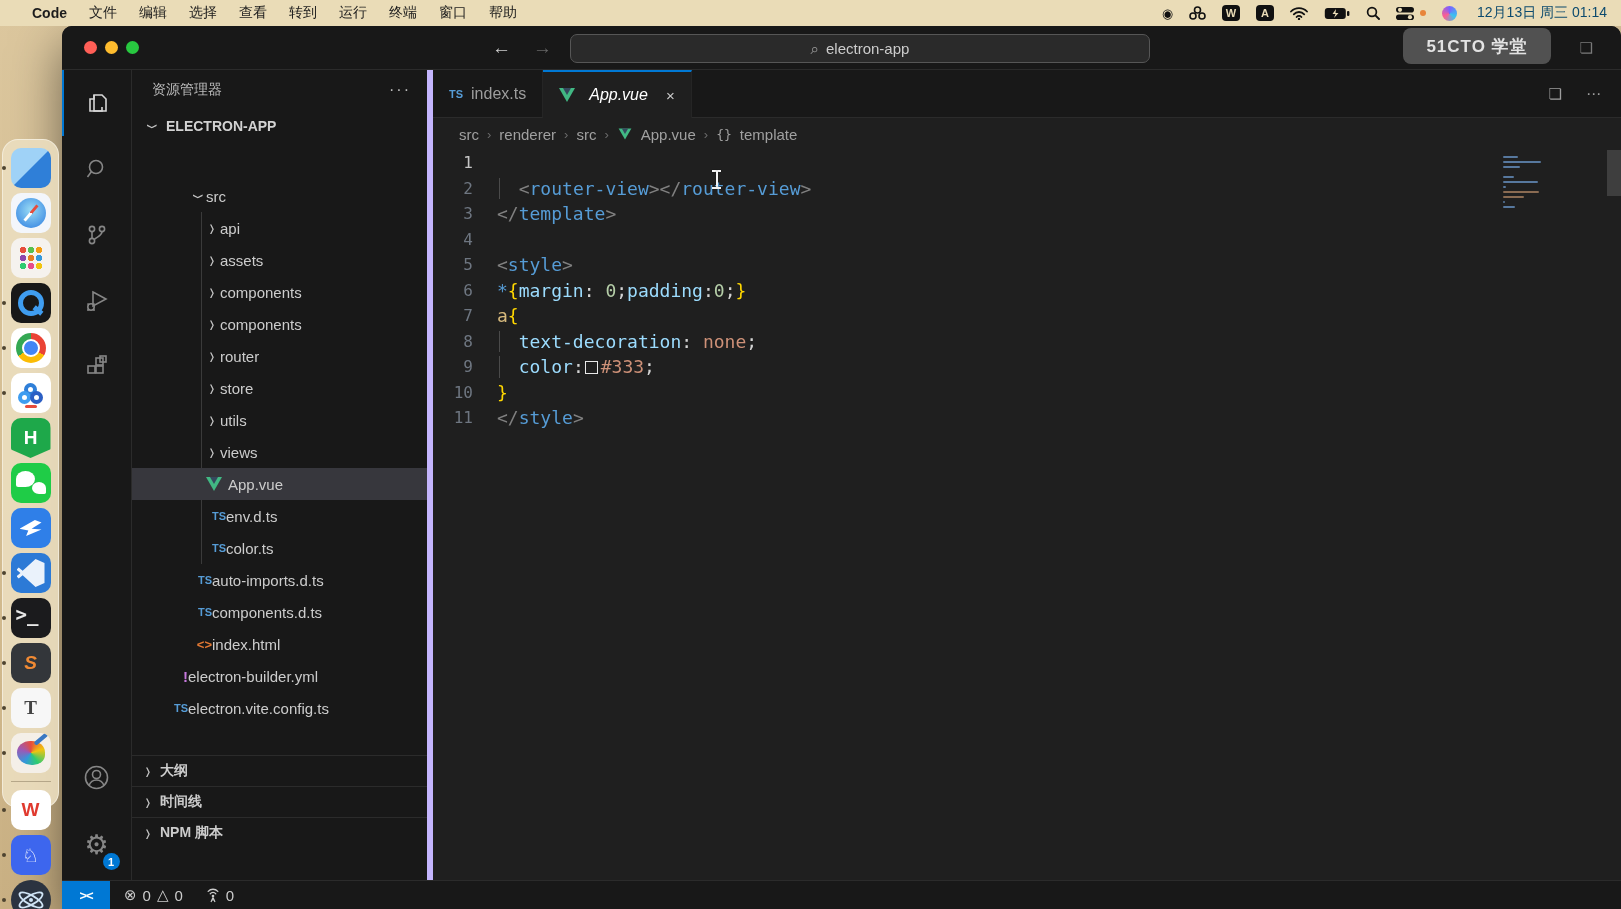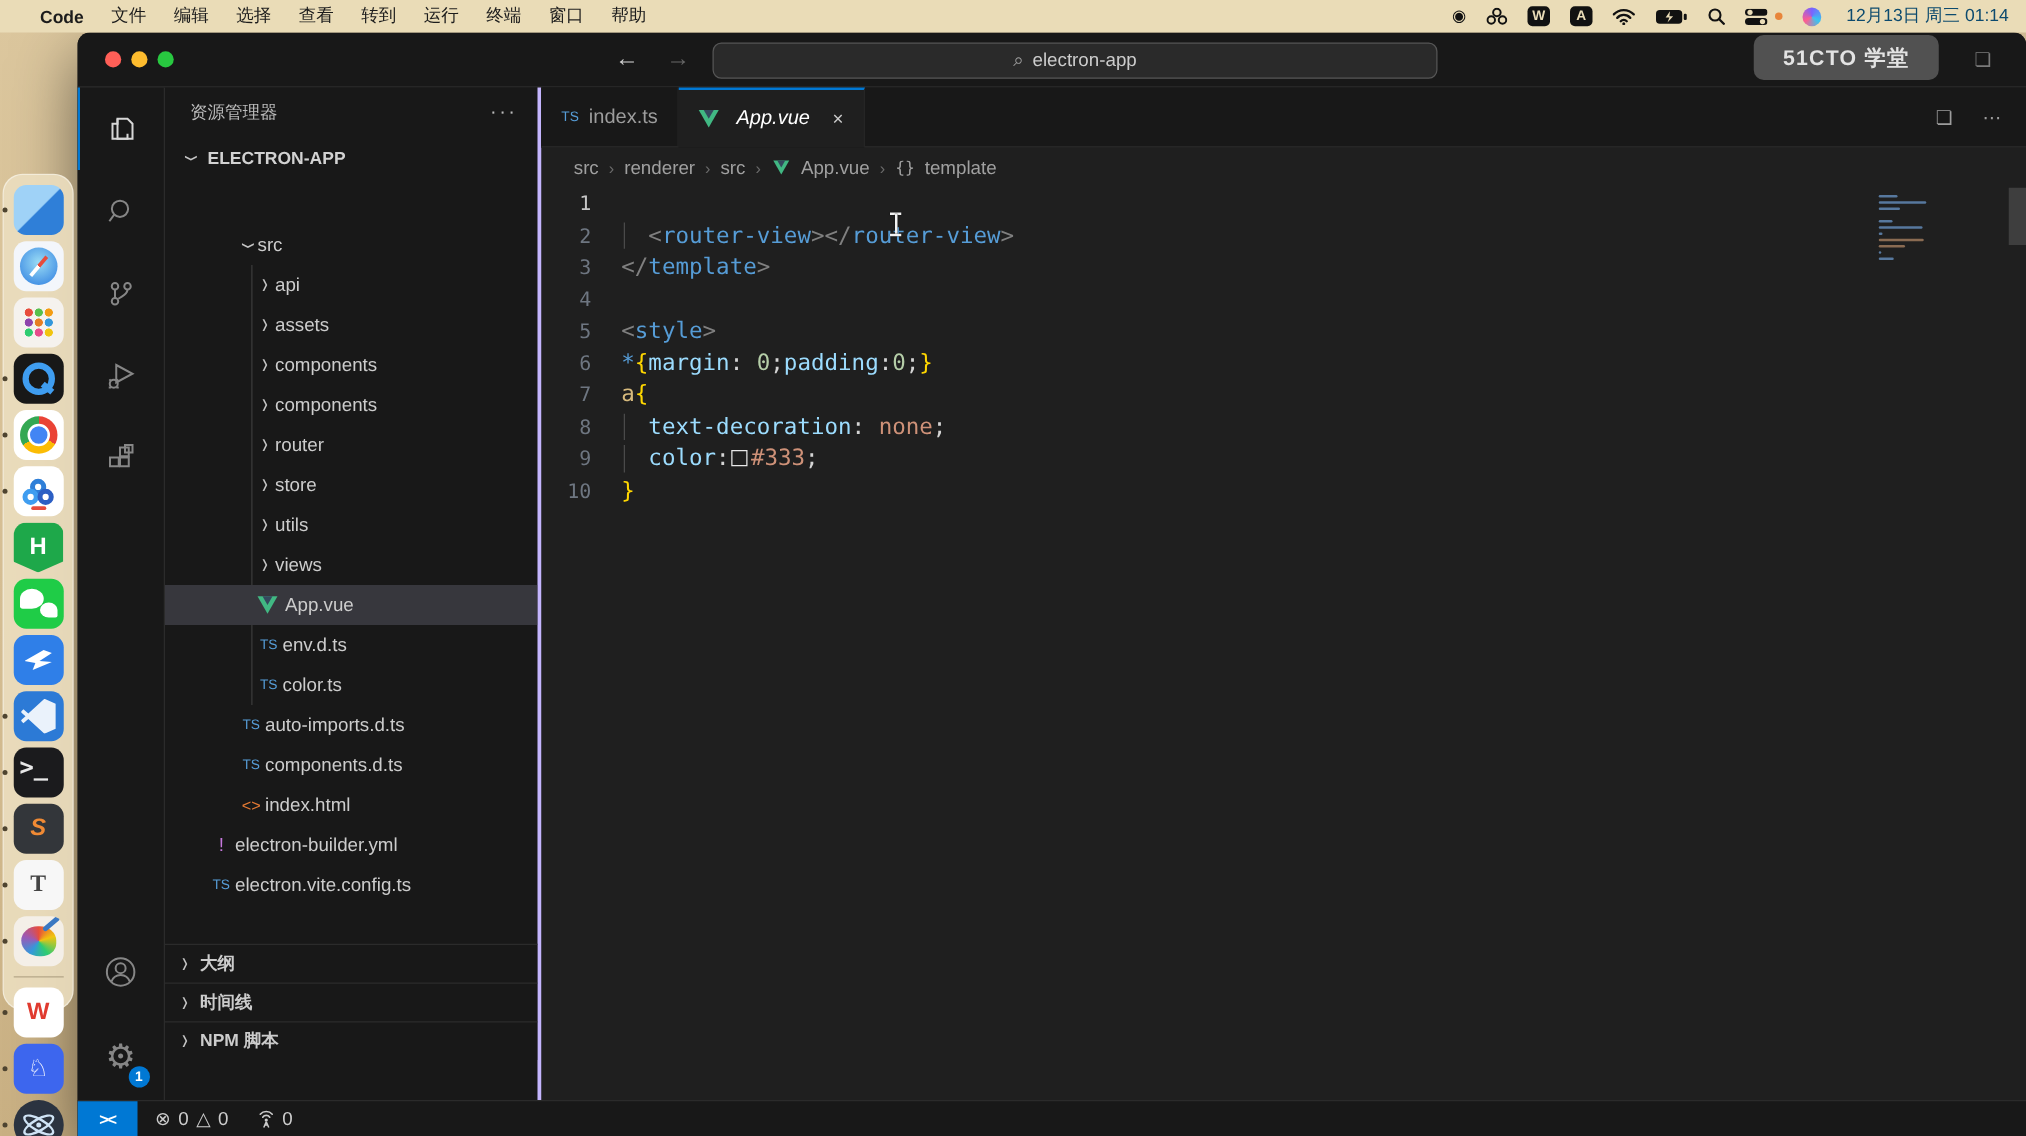--- a/index.html
+++ b/index.html
@@ -131,36 +131,36 @@
   .ab-ic { width:70px; height:66px; display:flex; align-items:center; justify-content:center;
     color:#868686; position:relative; }
   .ab-ic.active { color:#d7d7d7; border-left:2px solid #0078d4; }
   .ab-ic svg { stroke:currentColor; fill:none; stroke-width:1.6; }
   .ab-spacer { flex:1; }
   .badge { position:absolute; right:12px; bottom:10px; width:17px; height:17px; border-radius:50%;
     background:#0078d4; color:#fff; font-size:11px; font-weight:bold;
     display:flex; align-items:center; justify-content:center; }
 
   
-  .sidebar { width:301px; background:#181818; border-right:3px solid #c4b5fd;
+  .sidebar { width:301px; background:#181818; border-right:6px solid #c4b5fd;
     position:relative; flex:0 0 auto; overflow:hidden; }
   .sb-header { height:40px; display:flex; align-items:center; padding:0 16px 0 20px;
     font-size:14px; color:#bcbcbc; }
   .sb-more { margin-left:auto; color:#bcbcbc; font-size:16px; letter-spacing:2px; }
   .sb-root { height:32px; display:flex; align-items:center; font-weight:bold;
     font-size:14px; color:#d2d2d2; padding-left:12px; gap:6px; }
   .tree { position:absolute; left:0; right:0; top:110px; bottom:152px; overflow:hidden; }
   .indent-guide { position:absolute; left:69px; width:1px; background:#3a3a3a; }
   .trow { height:32px; display:flex; align-items:center; font-size:15px; color:#cccccc;
     position:relative; }
   .trow.selected { background:#37373d; }
   .chev { display:inline-block; width:16px; color:#c5c5c5; font-size:13px; text-align:center;
     font-family:"DejaVu Sans Mono",monospace; flex:0 0 auto;}
   .chev.open { transform:rotate(90deg); }
-  .ficon { width:22px; flex:0 0 auto; text-align:center; font-size:11px; font-weight:normal; }
+  .ficon { width:22px; flex:0 0 auto; text-align:right; font-size:11px; font-weight:bold; }
   .fi-ts { color:#569cd6; }
   .fi-html { color:#e37933; font-size:13px; }
   .fi-yml { color:#c678dd; font-size:15px; }
   .vue-ic { position:relative; width:16px; height:14px; display:inline-block; flex:0 0 auto; margin-right:6px;}
   .vue-ic::before { content:""; position:absolute; left:0; top:0;
     border-left:8px solid transparent; border-right:8px solid transparent; border-top:14px solid #41b883; }
   .vue-ic::after { content:""; position:absolute; left:4px; top:0;
     border-left:4px solid transparent; border-right:4px solid transparent; border-top:7px solid #35495e; }
   .sb-sections { position:absolute; left:0; right:0; bottom:32px; }
   .sb-sec { height:31px; border-top:1px solid #2b2b2b; display:flex; align-items:center;
@@ -602,20 +602,24 @@
             <span class="lc"><span class="guide"></span><span class="tok-txt">  </span><span class="tok-prop">text-decoration</span><span class="tok-txt">:</span><span class="tok-txt"> </span><span class="tok-str">none</span><span class="tok-txt">;</span></span>
           </div>
           <div class="cline">
             <span class="ln">9</span>
             <span class="lc"><span class="guide"></span><span class="tok-txt">  </span><span class="tok-prop">color</span><span class="tok-txt">:</span><span class="swatch"></span><span class="tok-str">#333</span><span class="tok-txt">;</span></span>
           </div>
           <div class="cline">
             <span class="ln">10</span>
             <span class="lc"><span class="tok-brace">}</span></span>
           </div>
+          <div class="cline">
+            <span class="ln">11</span>
+            <span class="lc"><span class="tok-pun">&lt;/</span><span class="tok-tag">style</span><span class="tok-pun">&gt;</span></span>
+          </div>
           <div class="minimap" id="minimap">
             <div class="mml" style="width: 15px;"></div>
             <div class="mml" style="width: 38px;"></div>
             <div class="mml" style="width: 16.5px;"></div>
             <div class="mml" style="width: 0px; background: transparent;"></div>
             <div class="mml" style="width: 10.5px;"></div>
             <div class="mml" style="width: 34.5px;"></div>
             <div class="mml" style="width: 3px;"></div>
             <div class="mml" style="width: 36px; background: rgb(138, 107, 82);"></div>
             <div class="mml" style="width: 21px; background: rgb(138, 107, 82);"></div>

